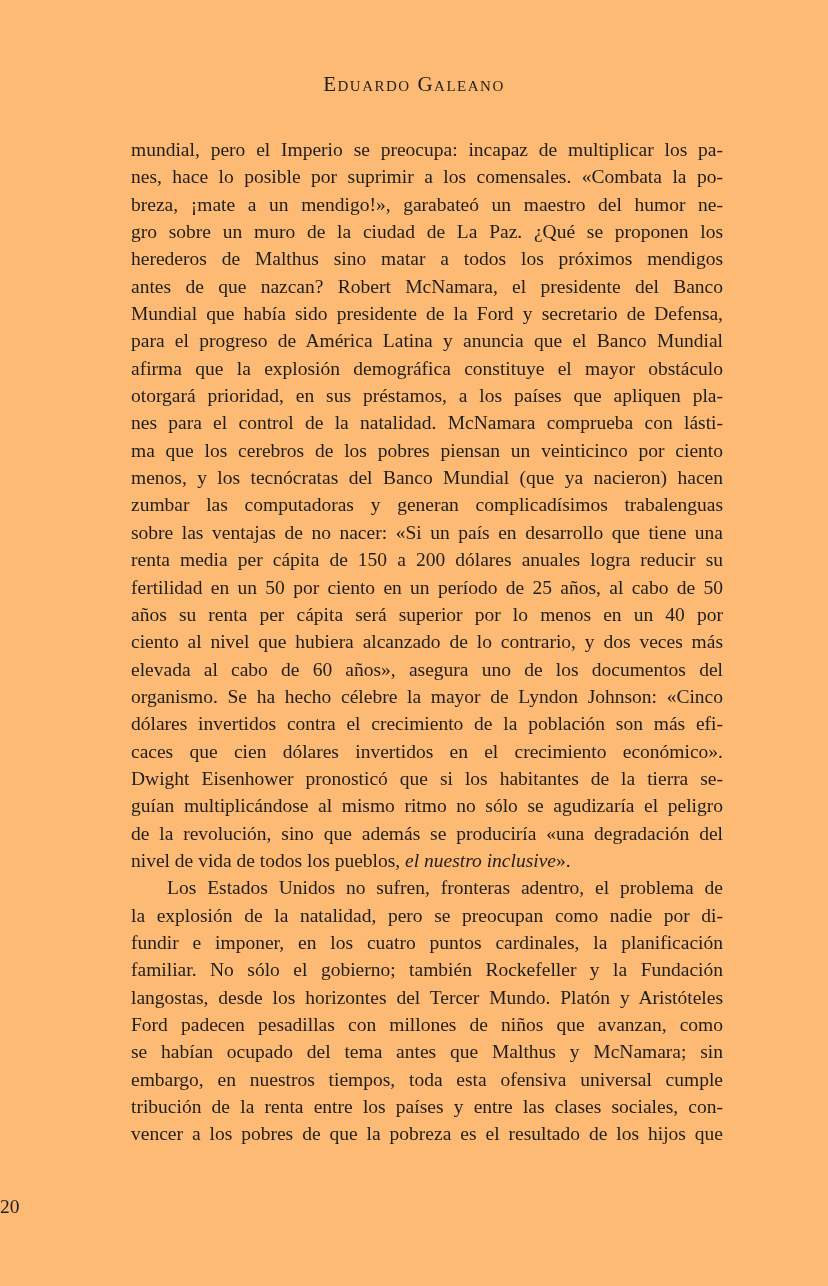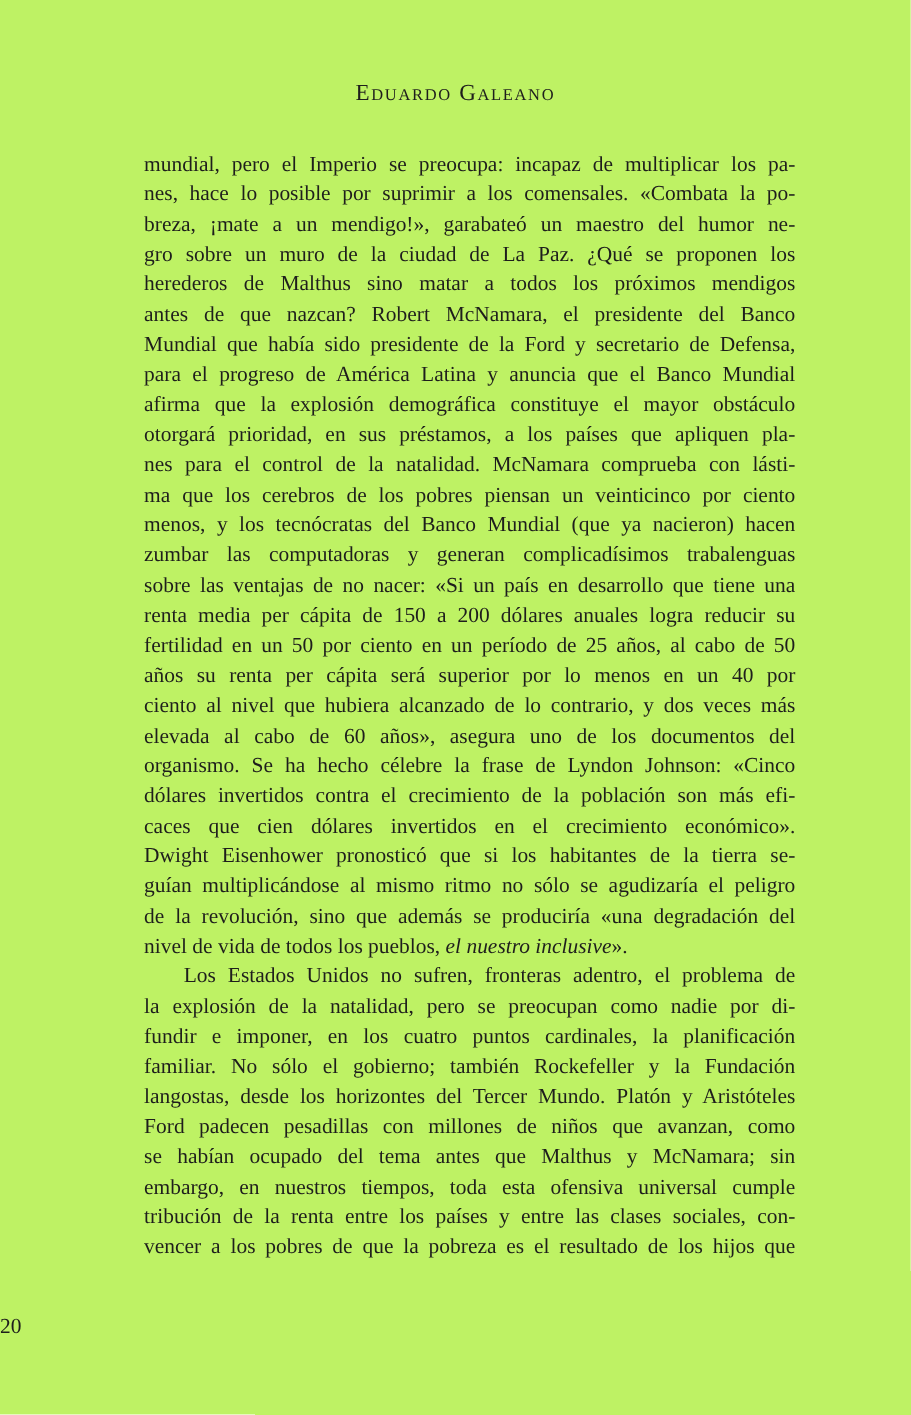--- a/index.html
+++ b/index.html
@@ -4,21 +4,21 @@
 <style>
   html, body {
     margin: 0;
     padding: 0;
     background: #ffffff;
   }
   .page {
     position: relative;
     width: 828px;
     height: 1286px;
-    background: #bef264;
+    background: #fdba74;
     font-family: "Liberation Serif", serif;
     color: #1e1e1c;
     overflow: hidden;
   }
   .running-header {
     position: absolute;
     top: 72px;
     left: 0;
     width: 100%;
     text-align: center;
@@ -84,21 +84,21 @@
         <div class="line"><span>nes para el control de la natalidad. McNamara comprueba con lásti-</span></div>
         <div class="line"><span>ma que los cerebros de los pobres piensan un veinticinco por ciento</span></div>
         <div class="line"><span>menos, y los tecnócratas del Banco Mundial (que ya nacieron) hacen</span></div>
         <div class="line"><span>zumbar las computadoras y generan complicadísimos trabalenguas</span></div>
         <div class="line"><span>sobre las ventajas de no nacer: «Si un país en desarrollo que tiene una</span></div>
         <div class="line"><span>renta media per cápita de 150 a 200 dólares anuales logra reducir su</span></div>
         <div class="line"><span>fertilidad en un 50 por ciento en un período de 25 años, al cabo de 50</span></div>
         <div class="line"><span>años su renta per cápita será superior por lo menos en un 40 por</span></div>
         <div class="line"><span>ciento al nivel que hubiera alcanzado de lo contrario, y dos veces más</span></div>
         <div class="line"><span>elevada al cabo de 60 años», asegura uno de los documentos del</span></div>
-        <div class="line"><span>organismo. Se ha hecho célebre la frase de Lyndon Johnson: «Cinco</span></div>
+        <div class="line"><span>organismo. Se ha hecho célebre la mayor de Lyndon Johnson: «Cinco</span></div>
         <div class="line"><span>dólares invertidos contra el crecimiento de la población son más efi-</span></div>
         <div class="line"><span>caces que cien dólares invertidos en el crecimiento económico».</span></div>
         <div class="line"><span>Dwight Eisenhower pronosticó que si los habitantes de la tierra se-</span></div>
         <div class="line"><span>guían multiplicándose al mismo ritmo no sólo se agudizaría el peligro</span></div>
         <div class="line"><span>de la revolución, sino que además se produciría «una degradación del</span></div>
         <div class="line last"><span>nivel de vida de todos los pueblos, </span><span class="it">el nuestro inclusive</span><span>».</span></div>
       </div>
       <div class="paragraph">
         <div class="line indent"><span>Los Estados Unidos no sufren, fronteras adentro, el problema de</span></div>
         <div class="line"><span>la explosión de la natalidad, pero se preocupan como nadie por di-</span></div>

